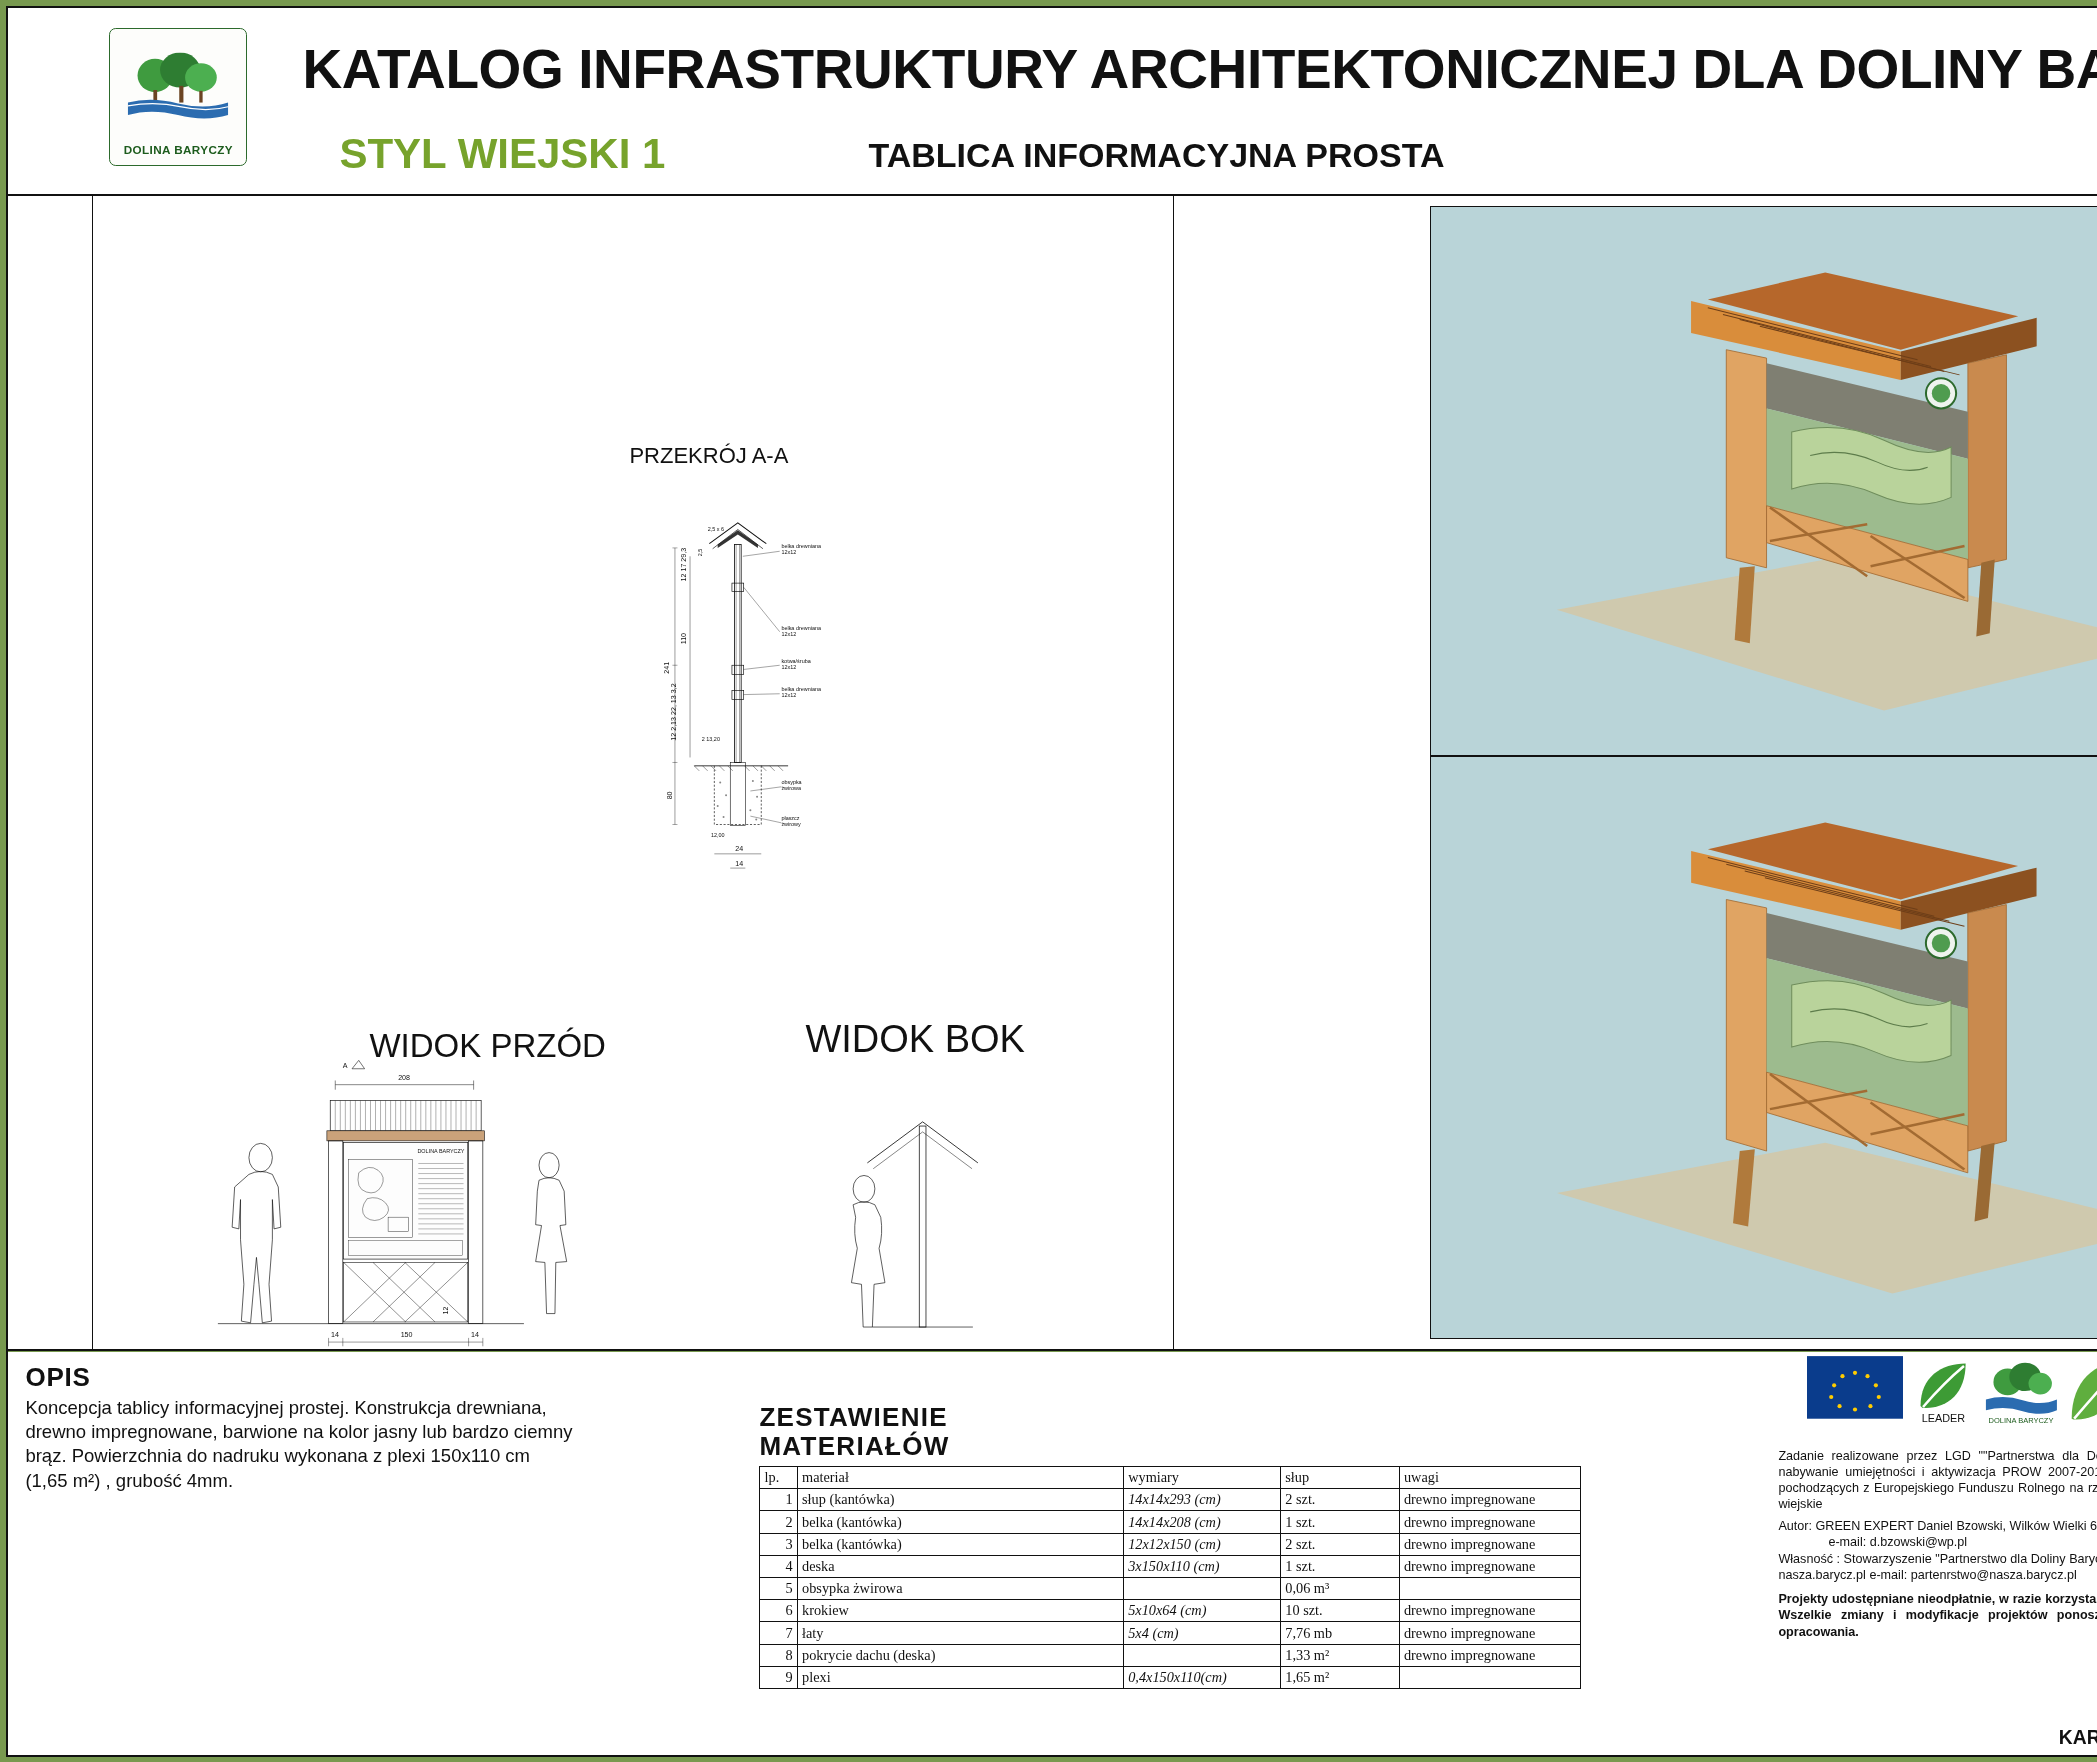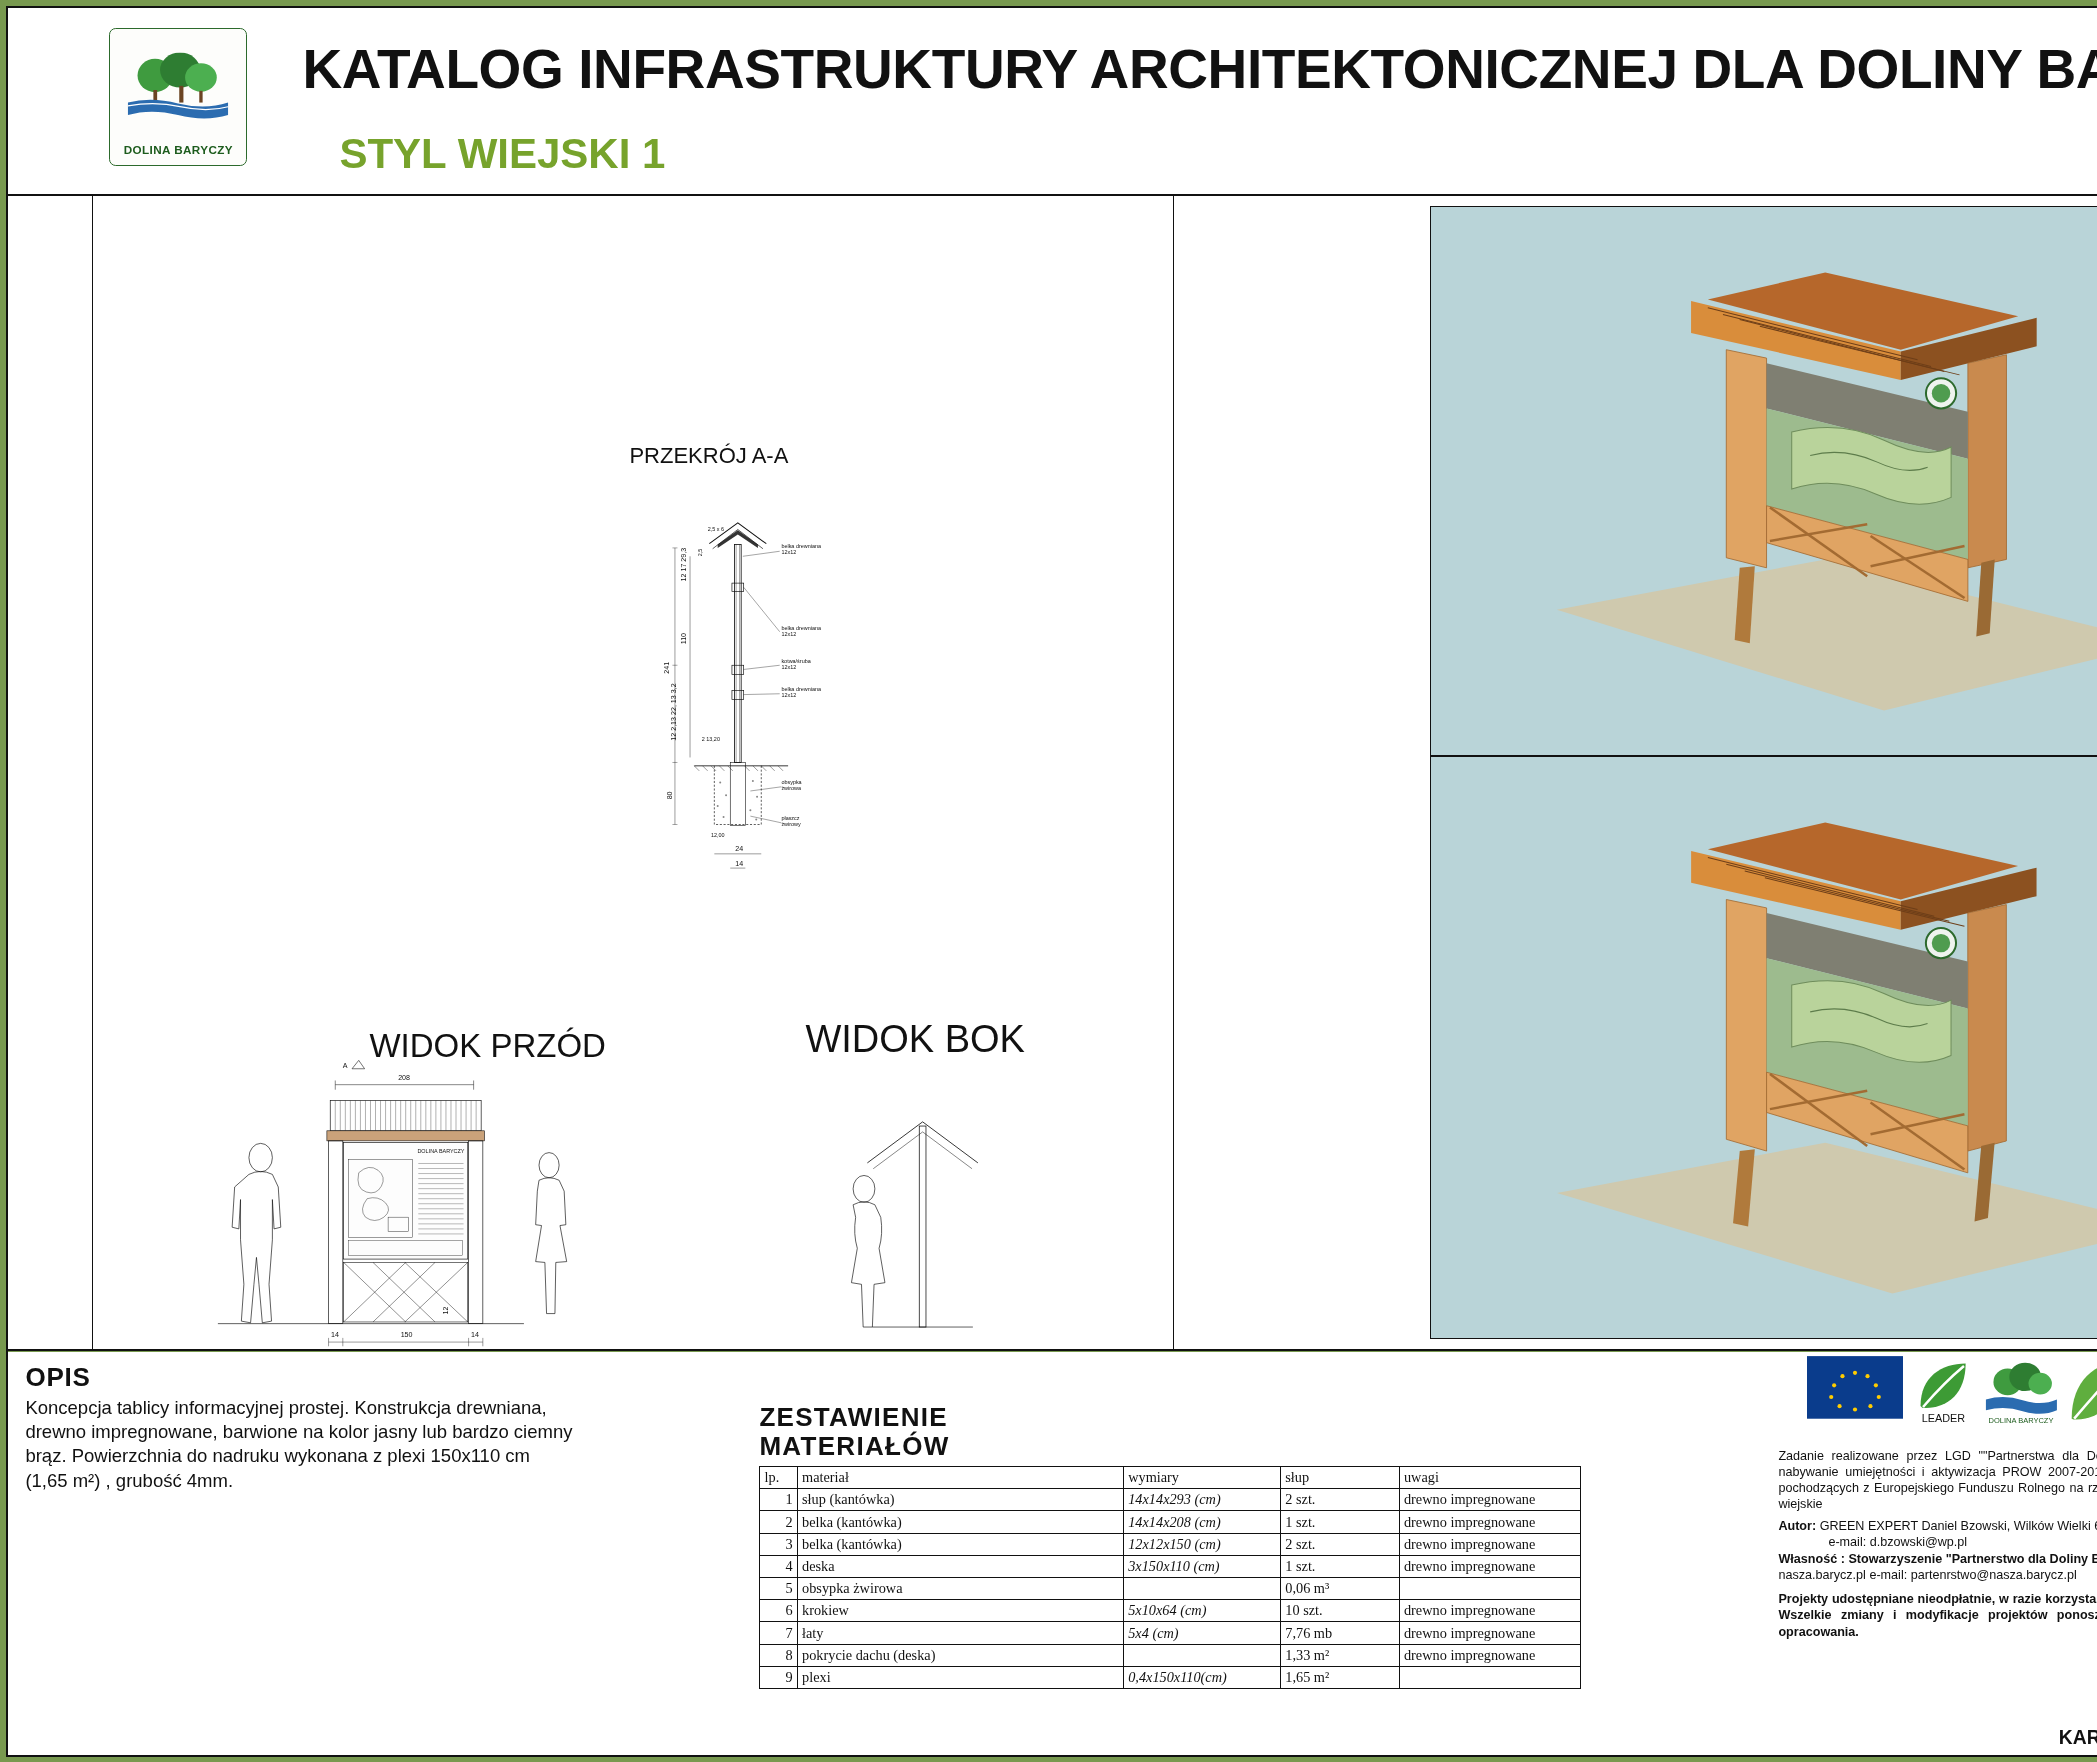--- a/index.html
+++ b/index.html
@@ -232,21 +232,21 @@
     line-height: 1.28;
     color: #111;
     text-align: justify;
   }
   .contact-text {
     margin-top: 5.9px;
     font-size: 12.6px;
     line-height: 1.3;
     color: #111;
   }
-  .contact-text b { font-weight: bold; }
+  .contact-text b { font-weight: normal; }
   .indent { display: inline-block; width: 50px; }
   .note-text {
     margin-top: 7.6px;
     font-size: 12.6px;
     font-weight: bold;
     line-height: 1.3;
     color: #111;
     text-align: justify;
   }
   .karta {
@@ -278,20 +278,21 @@
         <rect x="128" y="80" width="10" height="40" fill="#6b4423"></rect>
         <rect x="176" y="92" width="8" height="28" fill="#6b4423"></rect>
         <path d="M5 120 Q60 106 125 122 Q190 138 245 120 L245 150 Q190 166 125 150 Q60 134 5 150 Z" fill="#2b6cb0"></path>
         <path d="M5 128 Q70 116 130 130 Q195 144 245 130" stroke="#ffffff" stroke-width="3" fill="none"></path>
       </svg>
       <div class="logo-caption">DOLINA BARYCZY</div>
     </div>
 
     <div class="title-main">KATALOG INFRASTRUKTURY ARCHITEKTONICZNEJ DLA DOLINY BARYCZY</div>
     <div class="title-style">STYL WIEJSKI 1</div>
+    <div class="title-sub">TABLICA INFORMACYJNA PROSTA</div>
 
   </div>
 
   <div class="drawing-area">
 
     <div class="left-panel"></div>
 
     <div class="lbl-przekroj">PRZEKRÓJ A-A</div>
     <div class="lbl-przod">WIDOK PRZÓD</div>
     <div class="lbl-bok">WIDOK BOK</div>

